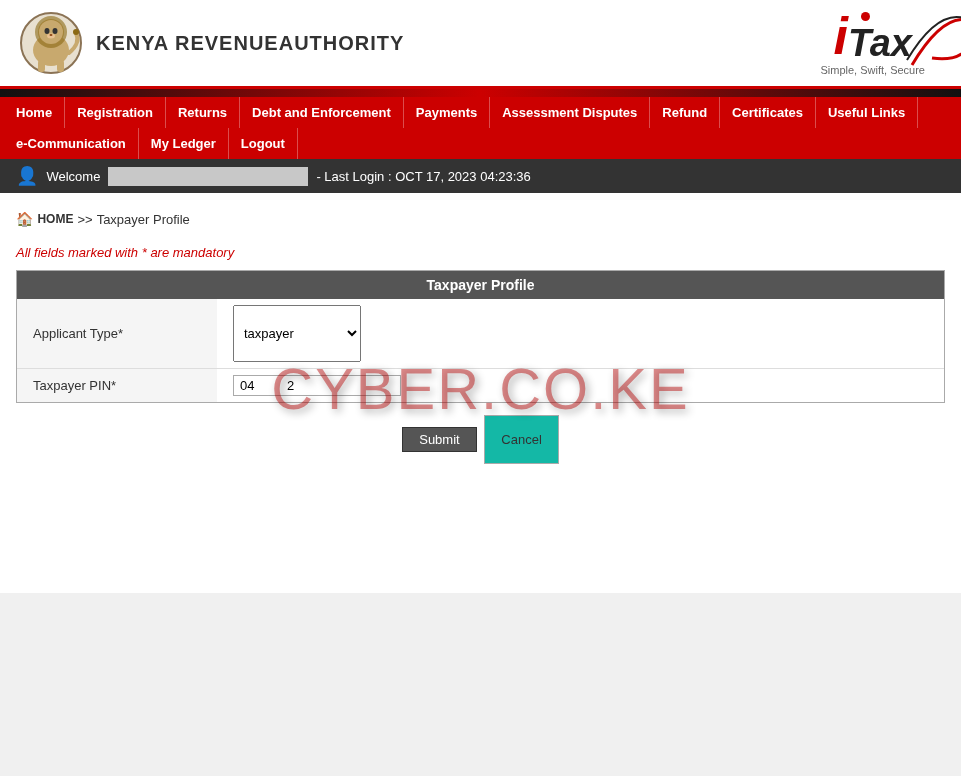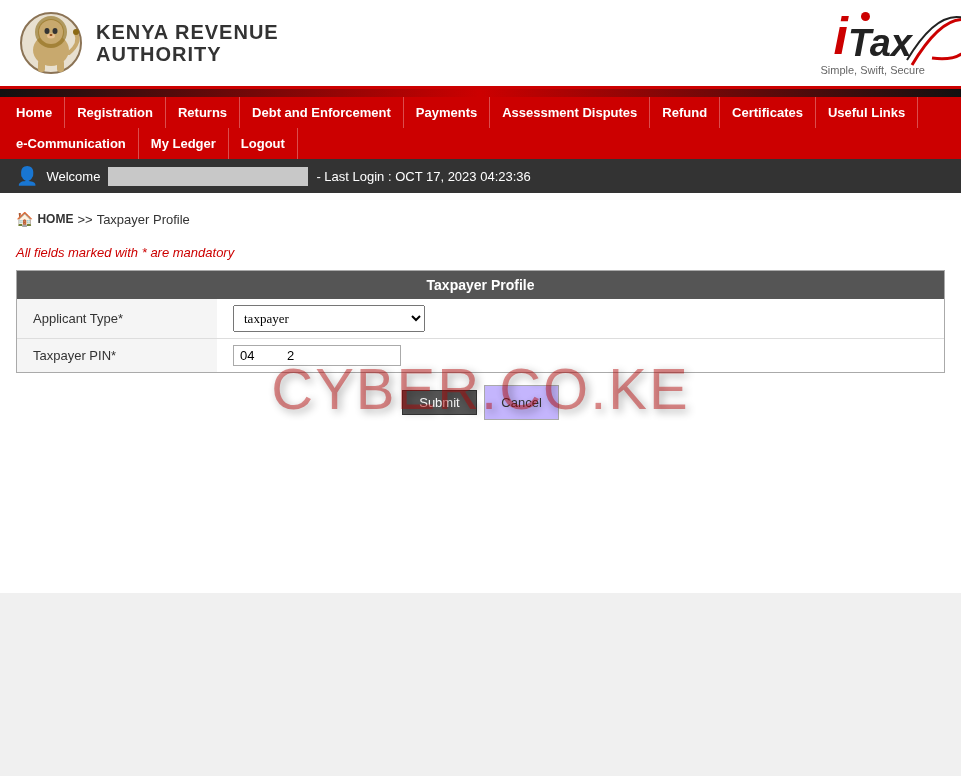--- a/index.html
+++ b/index.html
@@ -19,21 +19,21 @@
       padding: 8px 16px;
       border-bottom: 3px solid #cc0000;
     }
     .header-logo-left {
       display: flex;
       align-items: center;
       gap: 10px;
     }
     .kra-text {
       display: flex;
-      flex-direction: column;
+      flex-direction: row;
     }
     .kra-name {
       font-size: 22px;
       font-weight: bold;
       color: #333;
       letter-spacing: 1px;
       text-transform: uppercase;
       line-height: 1.1;
     }
 
@@ -144,24 +144,23 @@
       color: #333;
       background: #f5f5f5;
     }
     .form-table tr td:last-child {
       background: #fff;
     }
     .form-table tr:last-child td {
       border-bottom: none;
     }
     .form-select {
-      padding: 4px 6px;
-      font-size: 13px;
-      width: 192px;
-      font-family: Liberation Serif, serif;
+      padding: 19px 6px;
+      font-size: 13px;
+      width: 128px;
     }
     .form-input {
       padding: 2px 6px;
       font-size: 13px;
       width: 168px;
       border: 1px solid #aaa;
     }
     .form-input-readonly {
       padding: 2px 6px;
       font-size: 13px;
@@ -178,24 +177,24 @@
     .btn-submit {
       background: #555;
       color: #fff;
       border: 1px solid #333;
       padding: 4px 16px;
       font-size: 13px;
       cursor: pointer;
       margin-right: 4px;
     }
     .btn-cancel {
-      background: #c4b5fd;
+      background: #14b8a6;
       color: #333;
       border: 1px solid #aaa;
-      padding: 9px 16px;
+      padding: 16px 16px;
       font-size: 13px;
       cursor: pointer;
     }
 
     
     .watermark {
       position: fixed;
       top: 50%;
       left: 50%;
       transform: translate(-50%, -50%);

